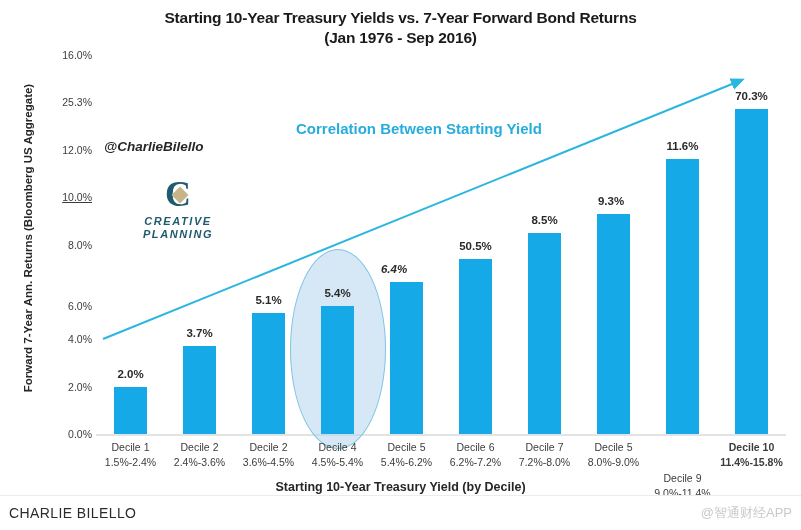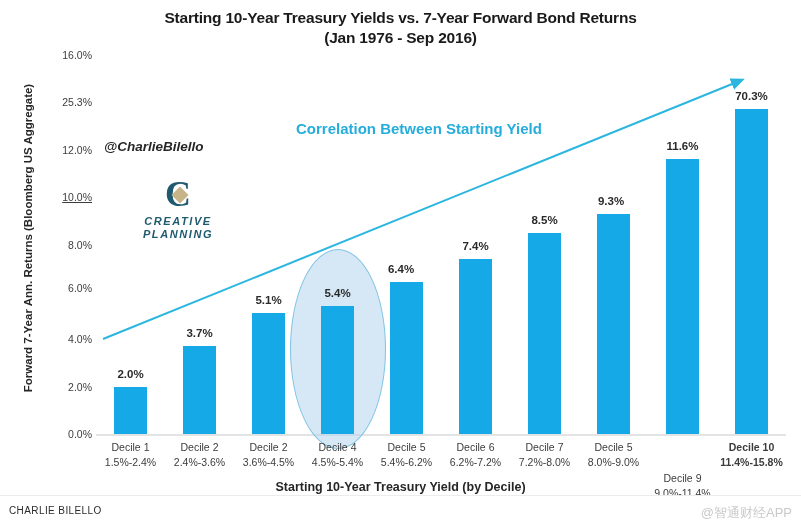--- a/index.html
+++ b/index.html
@@ -209,21 +209,21 @@
   .footer {
     position: absolute;
     left: 0; top: 495px;
     width: 801px; height: 35px;
     background: #ffffff;
     border-top: 1px solid #ececec;
   }
   .footer-left {
     position: absolute;
     left: 9px; top: 9px;
-    font-size: 10px;
+    font-size: 14px;
     letter-spacing: 0.4px;
     color: #2b2b2b;
   }
   .footer-right {
     position: absolute;
     right: 9px; top: 8px;
     font-size: 13px;
     color: #c9c9c9;
     margin-left: 24px;
   }
@@ -239,44 +239,44 @@
   </div>
 
   <div class="chart-area">
 
     <div class="y-axis-title">Forward 7-Year Ann. Returns (Bloomberg US Aggregate)</div>
 
     <div id="yticks">
         <div class="ytick" style="top: 434px;">0.0%</div>
         <div class="ytick" style="top: 386.625px;">2.0%</div>
         <div class="ytick" style="top: 339.25px;">4.0%</div>
-        <div class="ytick" style="top: 288px; text-align: right;">6.0%</div>
+        <div class="ytick" style="top: 306px; text-align: right;">6.0%</div>
         <div class="ytick" style="top: 244.5px;">8.0%</div>
         <div class="ytick" style="top: 197.125px; text-decoration: underline;">10.0%</div>
         <div class="ytick" style="top: 149.75px;">12.0%</div>
         <div class="ytick" style="top: 102.375px;">25.3%</div>
         <div class="ytick" style="top: 55px;">16.0%</div>
       </div>
 
     <div class="axis-line"></div>
 
     <div class="plot" id="plot">
         <div class="highlight-ellipse" style="left: 193.5px; width: 96px; height: 200px; top: 194px; position: absolute;"></div>
         <div class="bar" style="left: 18px; height: 47.375px; background: rgb(22, 169, 232);"></div>
         <div class="bar-label" style="left: -1.5px; top: 312.625px;">2.0%</div>
         <div class="bar" style="left: 87px; height: 87.6437px; background: rgb(22, 169, 232);"></div>
         <div class="bar-label" style="left: 67.5px; top: 272.356px;">3.7%</div>
         <div class="bar" style="left: 156px; height: 120.806px; background: rgb(22, 169, 232);"></div>
         <div class="bar-label" style="left: 136.5px; top: 239.194px;">5.1%</div>
         <div class="bar" style="left: 225px; height: 127.912px; background: rgb(22, 169, 232);"></div>
         <div class="bar-label" style="left: 205.5px; top: 232.087px;">5.4%</div>
         <div class="bar" style="left: 294px; height: 151.6px; background: rgb(22, 169, 232);"></div>
-        <div class="bar-label" style="left: 269px; top: 208.4px;">6.4%</div>
+        <div class="bar-label" style="left: 262px; top: 208.4px; font-style: italic;">6.4%</div>
         <div class="bar" style="left: 363px; height: 175.287px; background: rgb(22, 169, 232);"></div>
-        <div class="bar-label" style="left: 343.5px; top: 184.713px;">7.4%</div>
+        <div class="bar-label" style="left: 343.5px; top: 184.713px;">50.5%</div>
         <div class="bar" style="left: 432px; height: 201.344px; background: rgb(22, 169, 232);"></div>
         <div class="bar-label" style="left: 412.5px; top: 158.656px;">8.5%</div>
         <div class="bar" style="left: 501px; height: 220.294px; background: rgb(22, 169, 232);"></div>
         <div class="bar-label" style="left: 479px; top: 139.706px;">9.3%</div>
         <div class="bar" style="left: 570px; height: 274.775px; background: rgb(22, 169, 232);"></div>
         <div class="bar-label" style="left: 550.5px; top: 85.225px;">11.6%</div>
         <div class="bar" style="left: 639px; height: 324.519px; background: rgb(22, 169, 232);"></div>
         <div class="bar-label" style="left: 619.5px; top: 35.4812px;">70.3%</div>
       </div>
 

